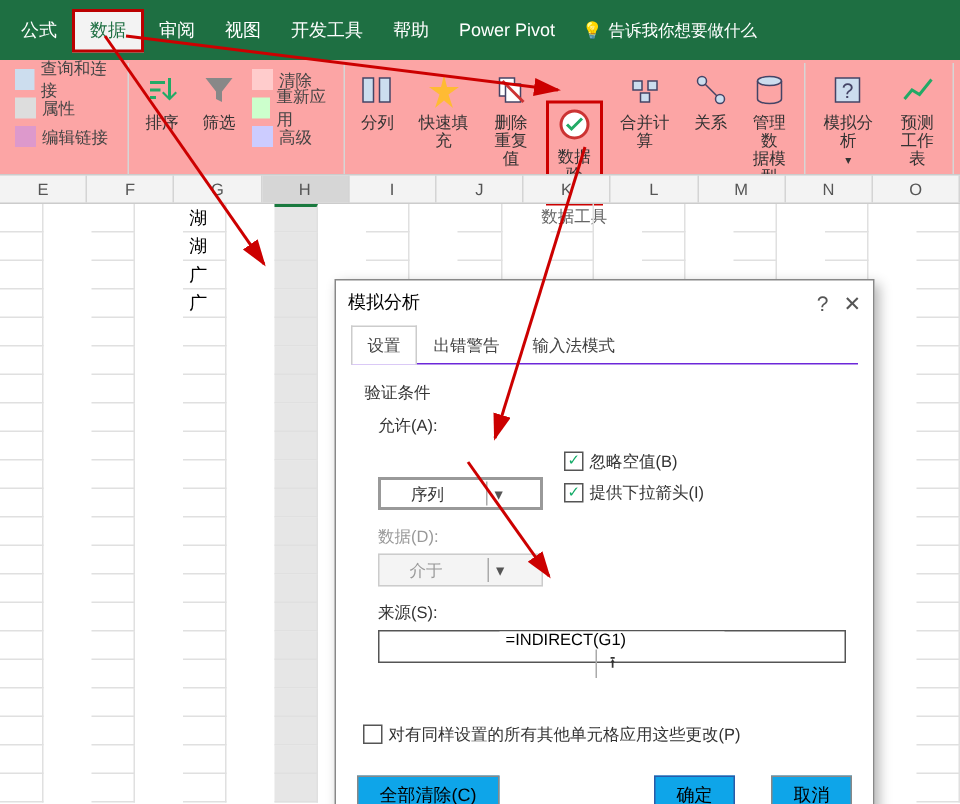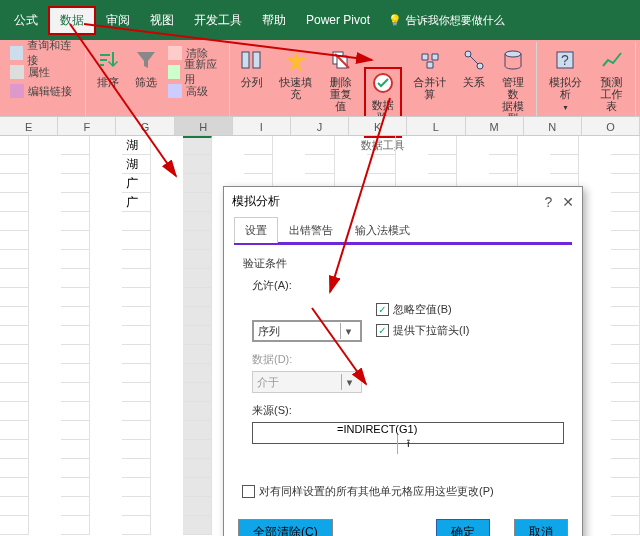--- a/index.html
+++ b/index.html
@@ -27,27 +27,27 @@
   .grid { position:relative; }
   .row { display:flex; height:19px;gap:32px; }
   .row .cell { width:72px; border-right:1px solid #e0e0e0; border-bottom:1px solid #e0e0e0; font-size:12px; padding:0 4px; line-height:19px; overflow:hidden; }
   .col-selected { background:#e6e6e6; }
   .sel-border-top { border-top:2px solid #1a7a3f !important; }
   
   .dialog { position:absolute; left:223px; top:186px; width:360px; background:#fff; border:1px solid #888; box-shadow: 3px 3px 8px rgba(0,0,0,.3); }
   .dlg-title { display:flex; align-items:center; justify-content:space-between; padding:6px 8px; font-size:12px;}
   .dlg-title .controls { display:flex; gap:10px; }
   .dlg-title .controls span { cursor:pointer; font-size:14px; color:#555;}
-  .dlg-tabs { display:flex; border-bottom:3px solid #6d28d9; margin:0 10px;}
+  .dlg-tabs { display:flex; border-bottom:1px solid #6d28d9; margin:0 10px;}
   .dlg-tabs .dtab { padding:5px 10px; font-size:11px; color:#444; cursor:pointer; border:1px solid transparent; border-bottom:none; position:relative; top:1px;}
   .dlg-tabs .dtab.active { border-color:#ccc; background:#fff; }
   .dlg-body { padding:10px 18px; font-size:11px; color:#333;}
   .fieldset-label { border:1px solid transparent; padding:0; margin-bottom:6px; font-size:11px;}
   .field-row { display:flex; gap:14px; align-items:center; margin:4px 0 10px 0;}
-  .dropdown { border:1px solid #999; height:22px; width:110px; display:flex; align-items:center; justify-content:space-between; padding:0 4px; background:#fff;}
+  .dropdown { border:1px solid #999; height:22px; width:110px; display:flex; align-items:center; justify-content:space-between; padding:0 20px; background:#fff;}
   .dropdown .arrow { width:16px; height:16px; border-left:1px solid #aaa; display:flex; align-items:center; justify-content:center; color:#555;}
   .disabled { color:#999; }
   .dropdown.disabled { background:#f4f4f4; border-color:#ccc;}
   .chk { display:flex; align-items:center; gap:4px; font-size:11px;}
   .chk .box { width:13px; height:13px; border:1px solid #555; display:flex; align-items:center; justify-content:center; font-size:10px; color:#1a6; }
   .src-row { display:flex; border:1px solid #555; height:22px; align-items:center;flex-direction:column; }
   .src-row input { flex:1; border:none; outline:none; font-size:11px; padding:0 4px; font-family:inherit;}
   .src-row .picker { width:22px; height:100%; display:flex; align-items:center; justify-content:center; border-left:1px solid #aaa; color:#333;}
   .dlg-footer { display:flex; justify-content:space-between; align-items:center; padding:10px 14px 14px 14px; gap:10px;}
   .btn { border:1px solid #888; padding:4px 14px; background:#0ea5e9; cursor:pointer; font-size:12px;}

